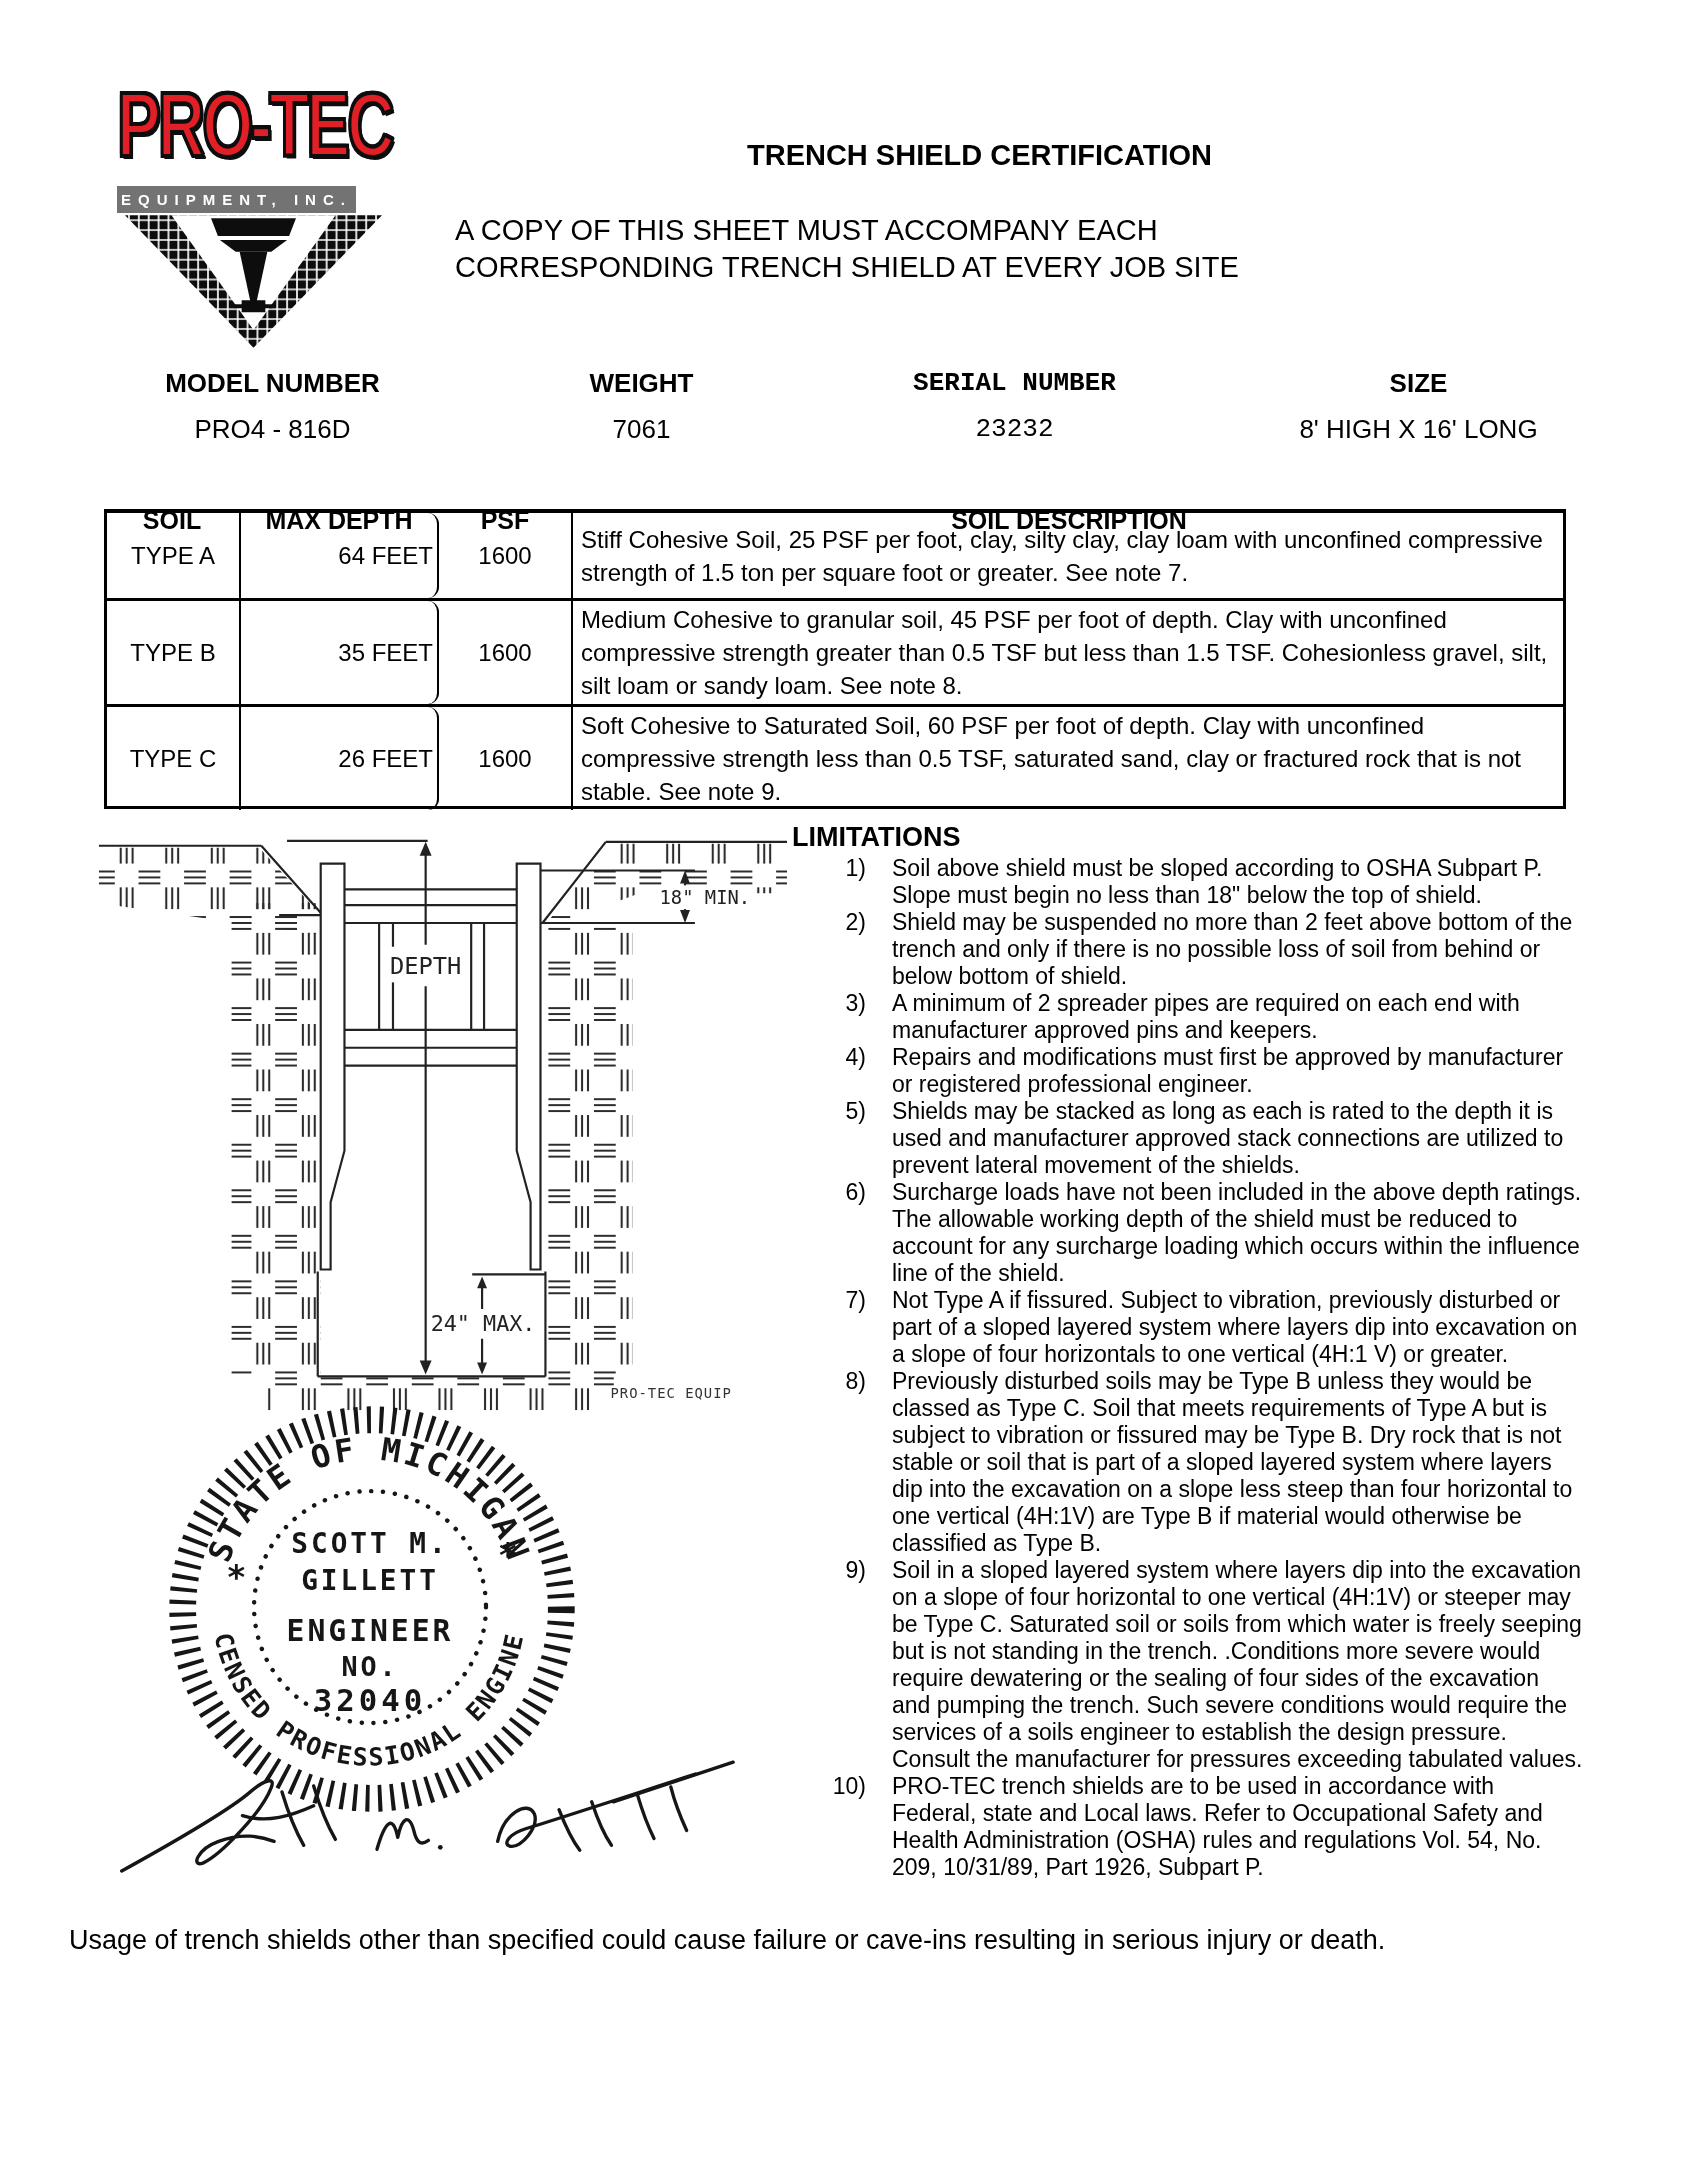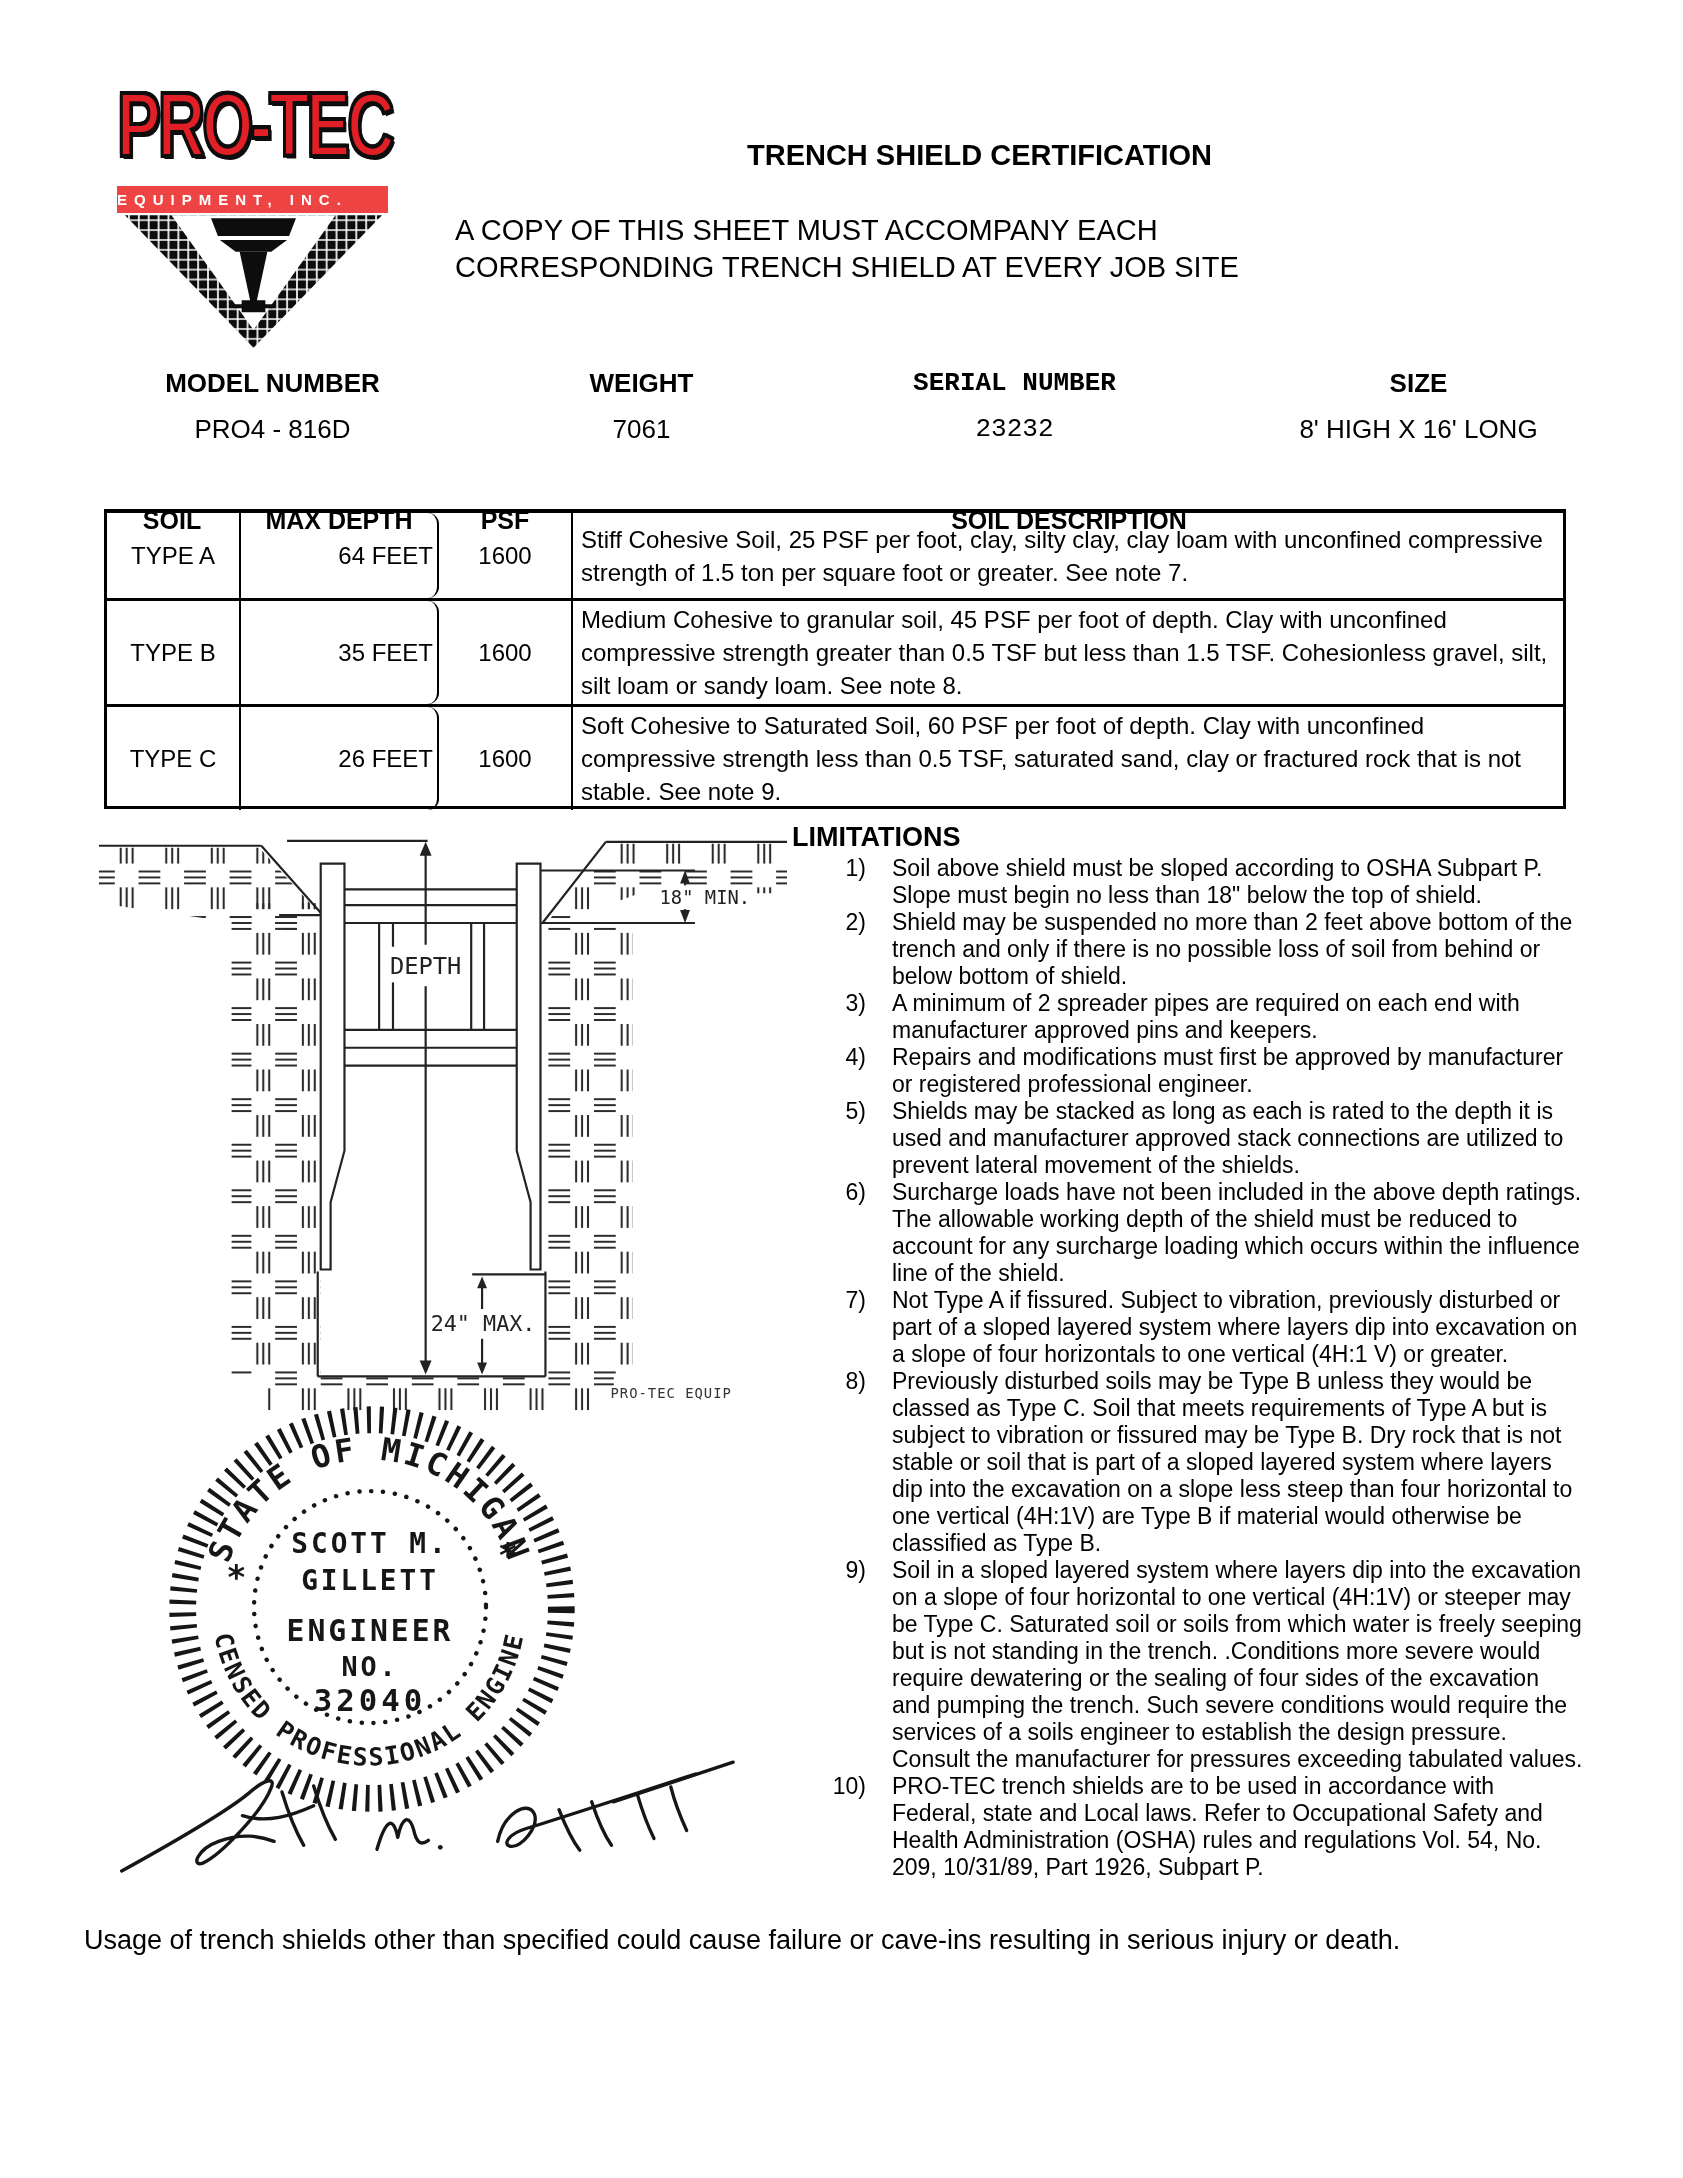--- a/index.html
+++ b/index.html
@@ -5,22 +5,22 @@
   html,body{margin:0;padding:0;background:#888;}
   .page{position:relative;width:1683px;height:2178px;background:#ffffff;
         font-family:"Liberation Sans",sans-serif;color:#000;overflow:hidden;margin:0 auto;}
 
   
   .logo-brand{position:absolute;left:117px;top:67px;width:277px;height:119px;
     font-weight:bold;font-size:91px;line-height:115px;color:#e01f26;letter-spacing:-4px;
     transform:scaleX(0.72);transform-origin:left center;white-space:nowrap;
     -webkit-text-stroke:4px #0d0d0d;
     text-shadow:3px 3px 0 #0d0d0d,-2px -2px 0 #0d0d0d,2px -2px 0 #0d0d0d,-2px 2px 0 #0d0d0d;}
-  .logo-banner{position:absolute;left:117px;top:186px;width:271px;height:27px;background:#ef4444;
-    color:#fff;font-size:15px;font-weight:bold;letter-spacing:7px;text-align:left;line-height:28px;white-space:nowrap;overflow:hidden;}
+  .logo-banner{position:absolute;left:117px;top:186px;width:239px;height:27px;background:#737373;
+    color:#fff;font-size:15px;font-weight:bold;letter-spacing:7px;text-align:center;line-height:28px;white-space:nowrap;overflow:hidden;}
   .logo-v{position:absolute;left:124px;top:215px;}
 
   
   .doc-title{position:absolute;left:554px;top:139px;width:851px;text-align:center;
     font-size:29px;font-weight:bold;}
   .doc-subtitle{position:absolute;left:455px;top:212px;width:1030px;text-align:left;
     font-size:29px;line-height:37px;}
 
   
   .spec{position:absolute;text-align:center;font-size:26px;white-space:nowrap;}
@@ -53,21 +53,21 @@
   .tech{font-family:"DejaVu Sans Mono",monospace;}
 
   
   .limits{position:absolute;left:792px;top:824px;width:802px;}
   .limits-heading{font-size:27px;font-weight:bold;line-height:27px;margin:0 0 4px 0;}
   .limit-item{display:flex;align-items:flex-start;}
   .limit-num{flex:0 0 74px;text-align:right;font-size:23px;line-height:27px;}
   .limit-text{flex:1 1 auto;margin-left:26px;max-width:691px;font-size:23px;line-height:27px;}
 
   
-  .warning{position:absolute;left:69px;top:1925px;width:1544px;font-size:27px;margin-left:15px;}
+  .warning{position:absolute;left:69px;top:1925px;width:1544px;font-size:27px;}
   .footer{position:absolute;left:0;top:1988px;width:1683px;text-align:center;
     font-family:"Liberation Serif",serif;}
   .footer .phone{font-size:23px;font-weight:bold;}
   .footer .addr{font-size:22px;margin-top:8px;}
   .footer .lbl{font-weight:bold;}
   .footer .addr span{margin-right:0.28em;}
 </style>
 </head>
 <body>
 

